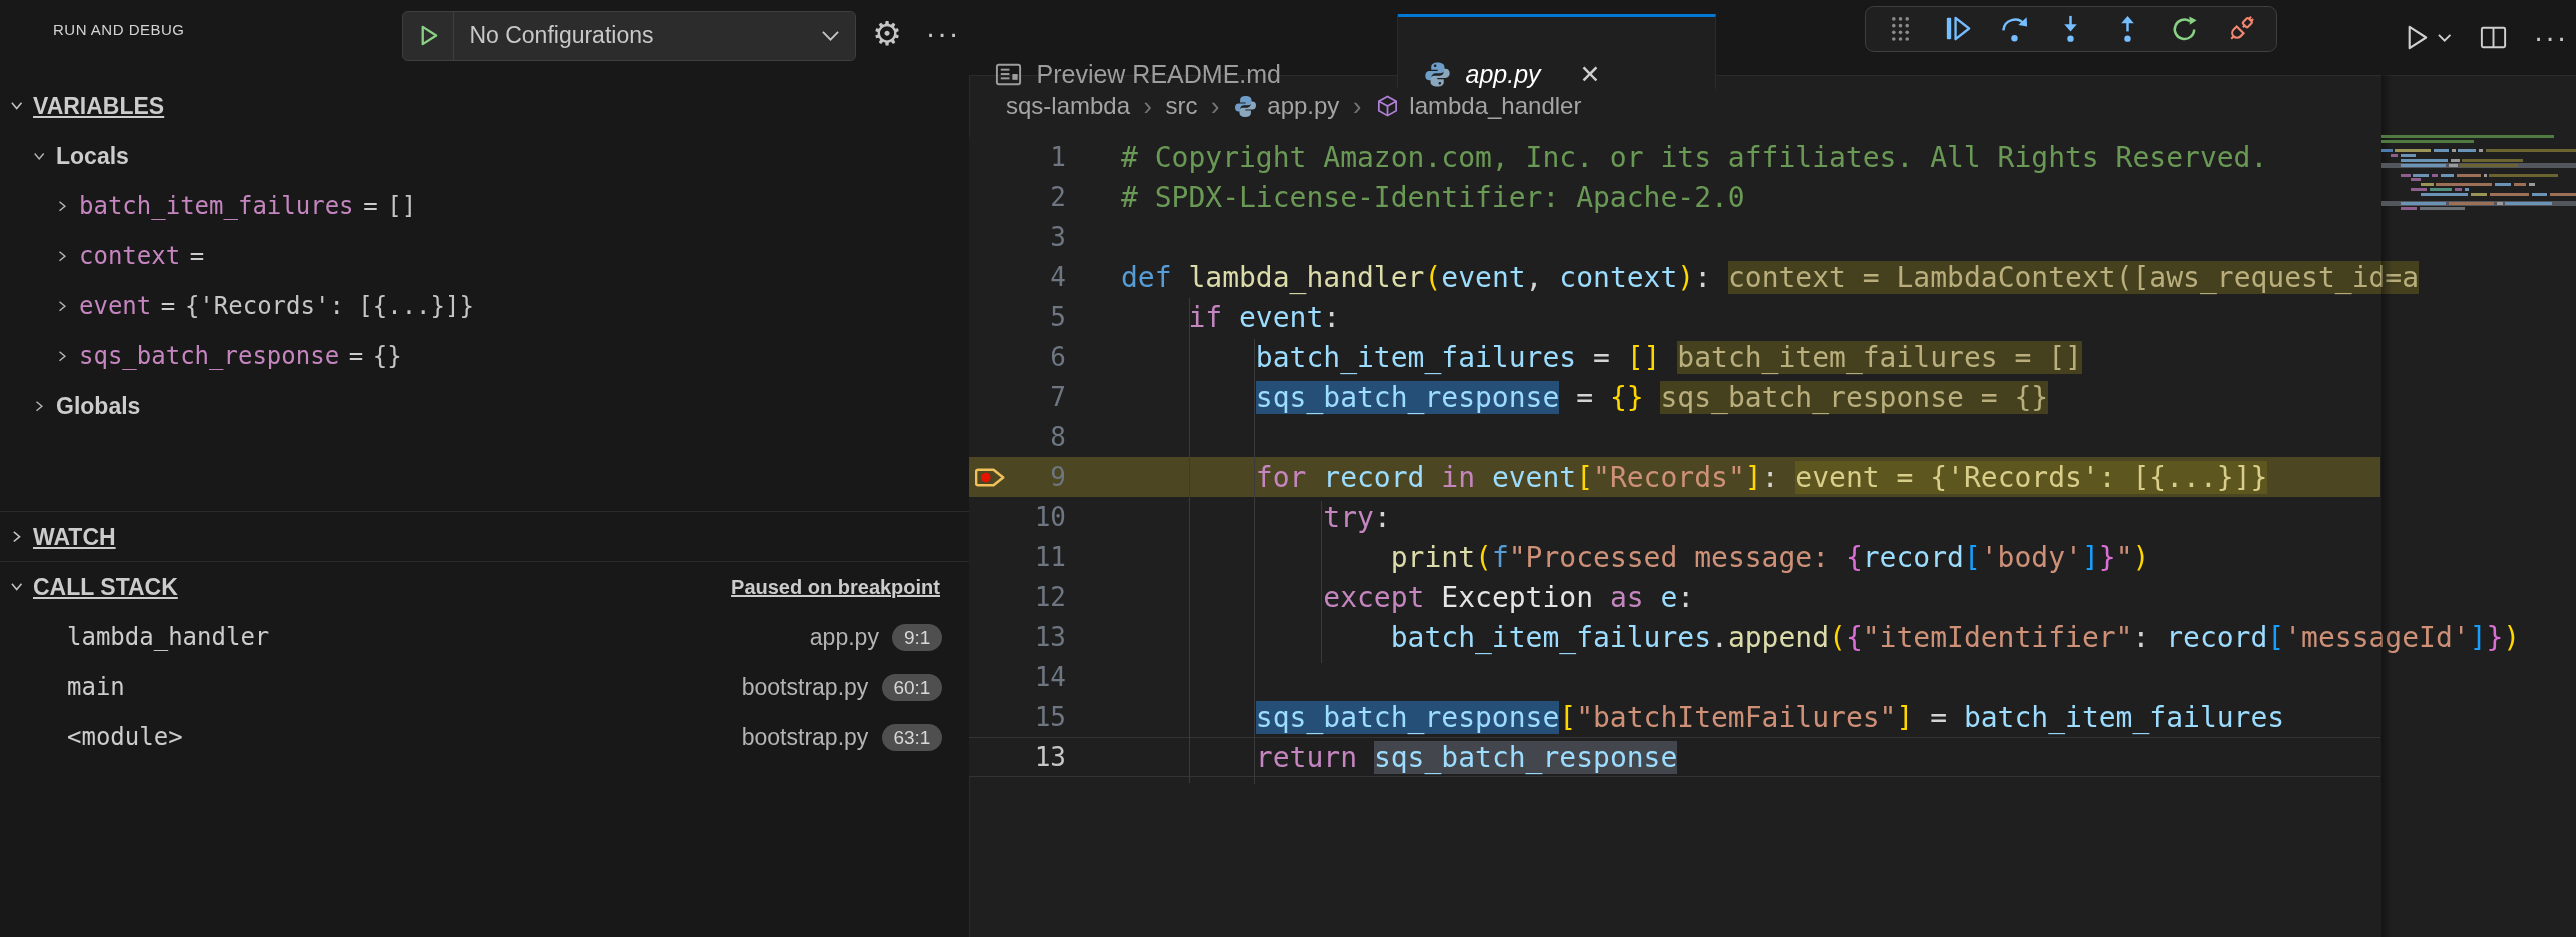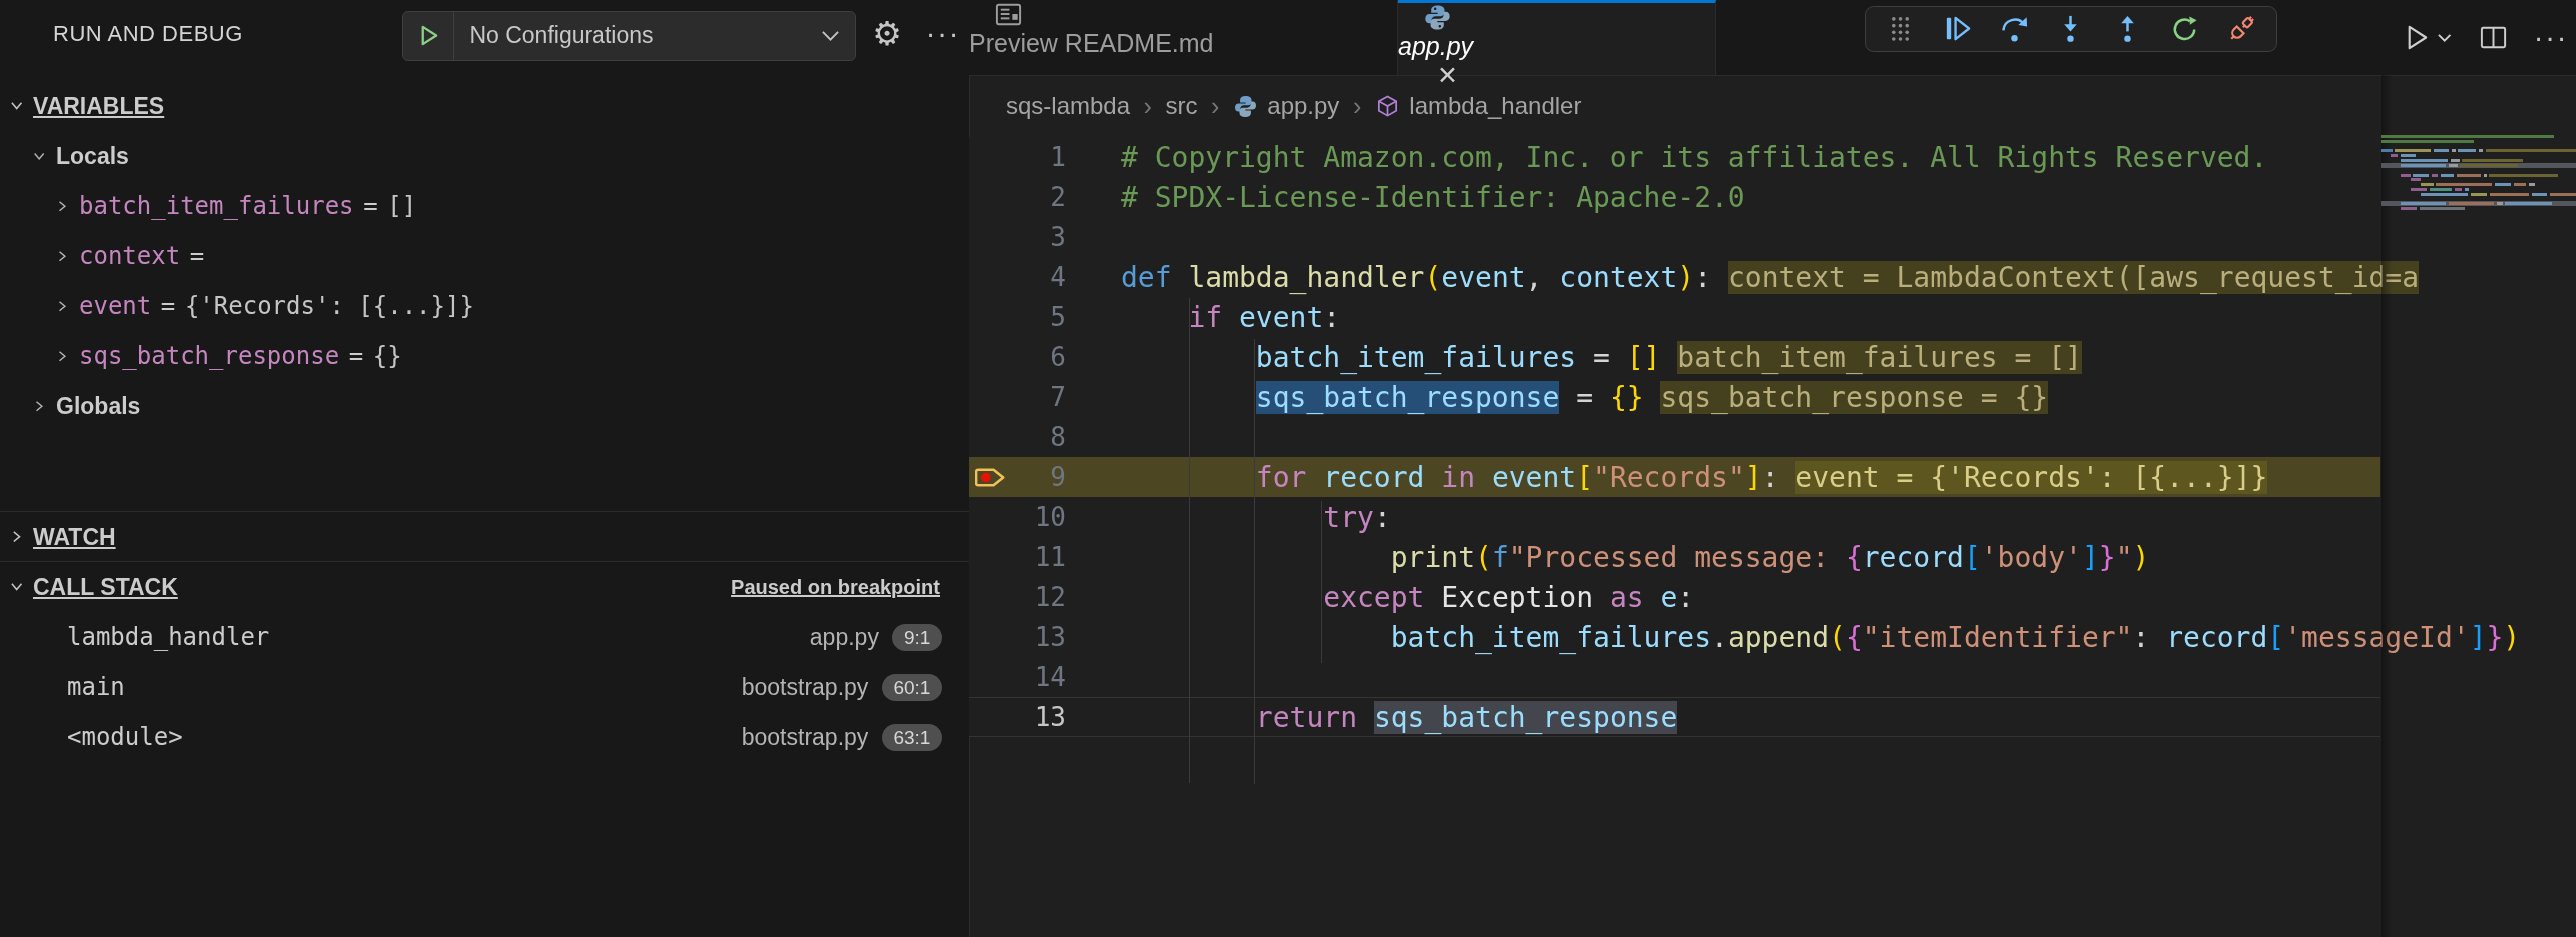--- a/index.html
+++ b/index.html
@@ -3,21 +3,21 @@
 <meta charset="utf-8">
 <style>
   html,body{margin:0;padding:0;background:#111;}
   #screen{position:relative;width:2576px;height:938px;background:#1f1f1f;overflow:hidden;
           font-family:"Liberation Sans",sans-serif;color:#cccccc;}
   .mono{font-family:"DejaVu Sans Mono",monospace;}
 
   
   #sidebar{position:absolute;left:0;top:0;width:969px;height:938px;background:#181818;border-right:1px solid #2b2b2b;}
   .sb-header{position:absolute;left:0;top:0;width:100%;height:69px;}
-  .sb-title{position:absolute;left:53px;top:21px;font-size:22px;letter-spacing:0.5px;color:#d4d4d4;}
+  .sb-title{position:absolute;left:53px;top:21px;font-size:15px;letter-spacing:0.5px;color:#d4d4d4;}
   .cfg-dd{position:absolute;left:402px;top:10.6px;width:452px;height:48px;background:#2c2c2c;
           border:1px solid #3f3f3f;border-radius:5.8px;display:flex;align-items:center;}
   .cfg-play{width:50px;height:100%;display:flex;align-items:center;justify-content:center;border-right:1px solid #3f3f3f;}
   .cfg-label{flex:1;padding-left:15.4px;font-size:23px;color:#c8c8c8;white-space:nowrap;overflow:hidden;}
   .cfg-chev{padding-right:15.4px;display:flex;align-items:center;}
   .sb-gear{position:absolute;left:866px;top:7.7px;width:42px;height:52px;display:flex;align-items:center;justify-content:center;font-size:33px;color:#c5c5c5;}
   .sb-more{position:absolute;left:920px;top:7.7px;width:46px;height:52px;display:flex;align-items:center;justify-content:center;font-size:29px;color:#c5c5c5;letter-spacing:1.9px;}
 
   .sb-row{display:flex;align-items:center;height:50px;white-space:nowrap;overflow:hidden;}
   .sb-sect-head{font-size:23px;font-weight:bold;color:#cccccc;text-decoration:underline;}
@@ -32,21 +32,21 @@
   #stack-block{position:absolute;left:0;top:561px;width:100%;border-top:1px solid #2b2b2b;}
   .paused{margin-left:auto;padding-right:29px;font-size:20px;font-weight:bold;color:#cccccc;}
   .frame-row{padding-left:67px;height:50px;display:flex;align-items:center;}
   .frame-name{font-size:24px;color:#cccccc;}
   .frame-file{margin-left:auto;font-size:23px;color:#b4b4b4;}
   .frame-badge{margin:0 27px 0 13.5px;background:#4f4f4f;border-radius:13.5px;height:27px;line-height:27px;
                padding:0 11.6px;font-size:19px;color:#d8d8d8;}
 
   
   #tabbar{position:absolute;left:969px;top:0;right:0;height:75px;background:#181818;border-bottom:1px solid #2b2b2b;}
-  .tab{position:absolute;top:0;height:75px;display:flex;align-items:flex-start;box-sizing:border-box;flex-direction:column;}
+  .tab{position:absolute;top:14px;height:75px;display:flex;align-items:flex-end;box-sizing:border-box;}
   #tab1{left:0;width:429px;border-right:1px solid #2b2b2b;color:#9d9d9d;}
   #tab2{left:429px;width:318px;background:#1f1f1f;border-top:3.9px solid #0078d4;color:#ffffff;border-right:1px solid #2b2b2b;}
   .tab-icon{margin:0 13.5px 0 25px;display:flex;align-items:center;}
   .tab-label{font-size:25px;white-space:nowrap;}
   #tab2 .tab-label{font-style:italic;}
   .tab-close{margin-left:39px;font-size:25px;color:#cfcfcf;}
 
   #ed-actions{position:absolute;top:0;right:7.7px;height:75px;display:flex;align-items:center;gap:25px;}
   .ed-act{display:flex;align-items:center;justify-content:center;}
   .ed-more{font-size:29px;color:#c5c5c5;letter-spacing:1.9px;}
@@ -368,20 +368,21 @@
       <div class="line"><span class="lnum">8</span><span class="lcontent"></span></div>
       <div class="line stopped"><span class="glyph"><svg width="39" height="31" viewBox="0 0 40 32">
             <path d="M3 8 h16 l10 8 -10 8 H3 a2 2 0 0 1 -2 -2 V10 a2 2 0 0 1 2 -2 Z" fill="none" stroke="#f0c05a" stroke-width="2.6" stroke-linejoin="round"></path>
             <circle cx="11" cy="16" r="5" fill="#e51400"></circle>
           </svg></span><span class="lnum">9</span><span class="lcontent"><span class="t-pun">        </span><span class="t-kw">for </span><span class="t-var">record</span><span class="t-kw"> in </span><span class="t-var">event</span><span class="t-b1">[</span><span class="t-str">"Records"</span><span class="t-b1">]</span><span class="t-pun">: </span><span class="t-inl9">event = {'Records': [{...}]}</span></span></div>
       <div class="line"><span class="lnum">10</span><span class="lcontent"><span class="t-pun">            </span><span class="t-kw">try</span><span class="t-pun">:</span></span></div>
       <div class="line"><span class="lnum">11</span><span class="lcontent"><span class="t-pun">                </span><span class="t-fn">print</span><span class="t-b1">(</span><span class="t-def">f</span><span class="t-str">"Processed message: </span><span class="t-b2">{</span><span class="t-var">record</span><span class="t-b3">[</span><span class="t-str">'body'</span><span class="t-b3">]</span><span class="t-b2">}</span><span class="t-str">"</span><span class="t-b1">)</span></span></div>
       <div class="line"><span class="lnum">12</span><span class="lcontent"><span class="t-pun">            </span><span class="t-kw">except </span><span class="t-cls">Exception</span><span class="t-kw"> as </span><span class="t-var">e</span><span class="t-pun">:</span></span></div>
       <div class="line"><span class="lnum">13</span><span class="lcontent"><span class="t-pun">                </span><span class="t-var">batch_item_failures</span><span class="t-pun">.</span><span class="t-fn">append</span><span class="t-b1">(</span><span class="t-b2">{</span><span class="t-str">"itemIdentifier"</span><span class="t-pun">: </span><span class="t-var">record</span><span class="t-b3">[</span><span class="t-str">'messageId'</span><span class="t-b3">]</span><span class="t-b2">}</span><span class="t-b1">)</span></span></div>
       <div class="line"><span class="lnum">14</span><span class="lcontent"></span></div>
+      <div class="line"><span class="lnum">15</span><span class="lcontent"><span class="t-pun">        </span><span class="t-var m-sel">sqs_batch_response</span><span class="t-b1">[</span><span class="t-str">"batchItemFailures"</span><span class="t-b1">]</span><span class="t-pun"> = </span><span class="t-var">batch_item_failures</span></span></div>
       <div class="line cur"><span class="lnum">13</span><span class="lcontent"><span class="t-pun">        </span><span class="t-kw">return </span><span class="t-var m-whl">sqs_batch_response</span></span></div>
     </div>
   <div class="iguide" style="left:1189px;top:298px;height:485px"></div>
   <div class="iguide" style="left:1254px;top:339px;height:445px"></div>
   <div class="iguide" style="left:1321px;top:501px;height:162px"></div>
 
   <div id="minimap-shadow"></div>
   <div id="minimap">
       <div class="mm-line" style="top: 0px; padding-left: 0px;">
         <span class="mm-seg mg" style="width: 173px; margin-right: 2.9px;"></span>

